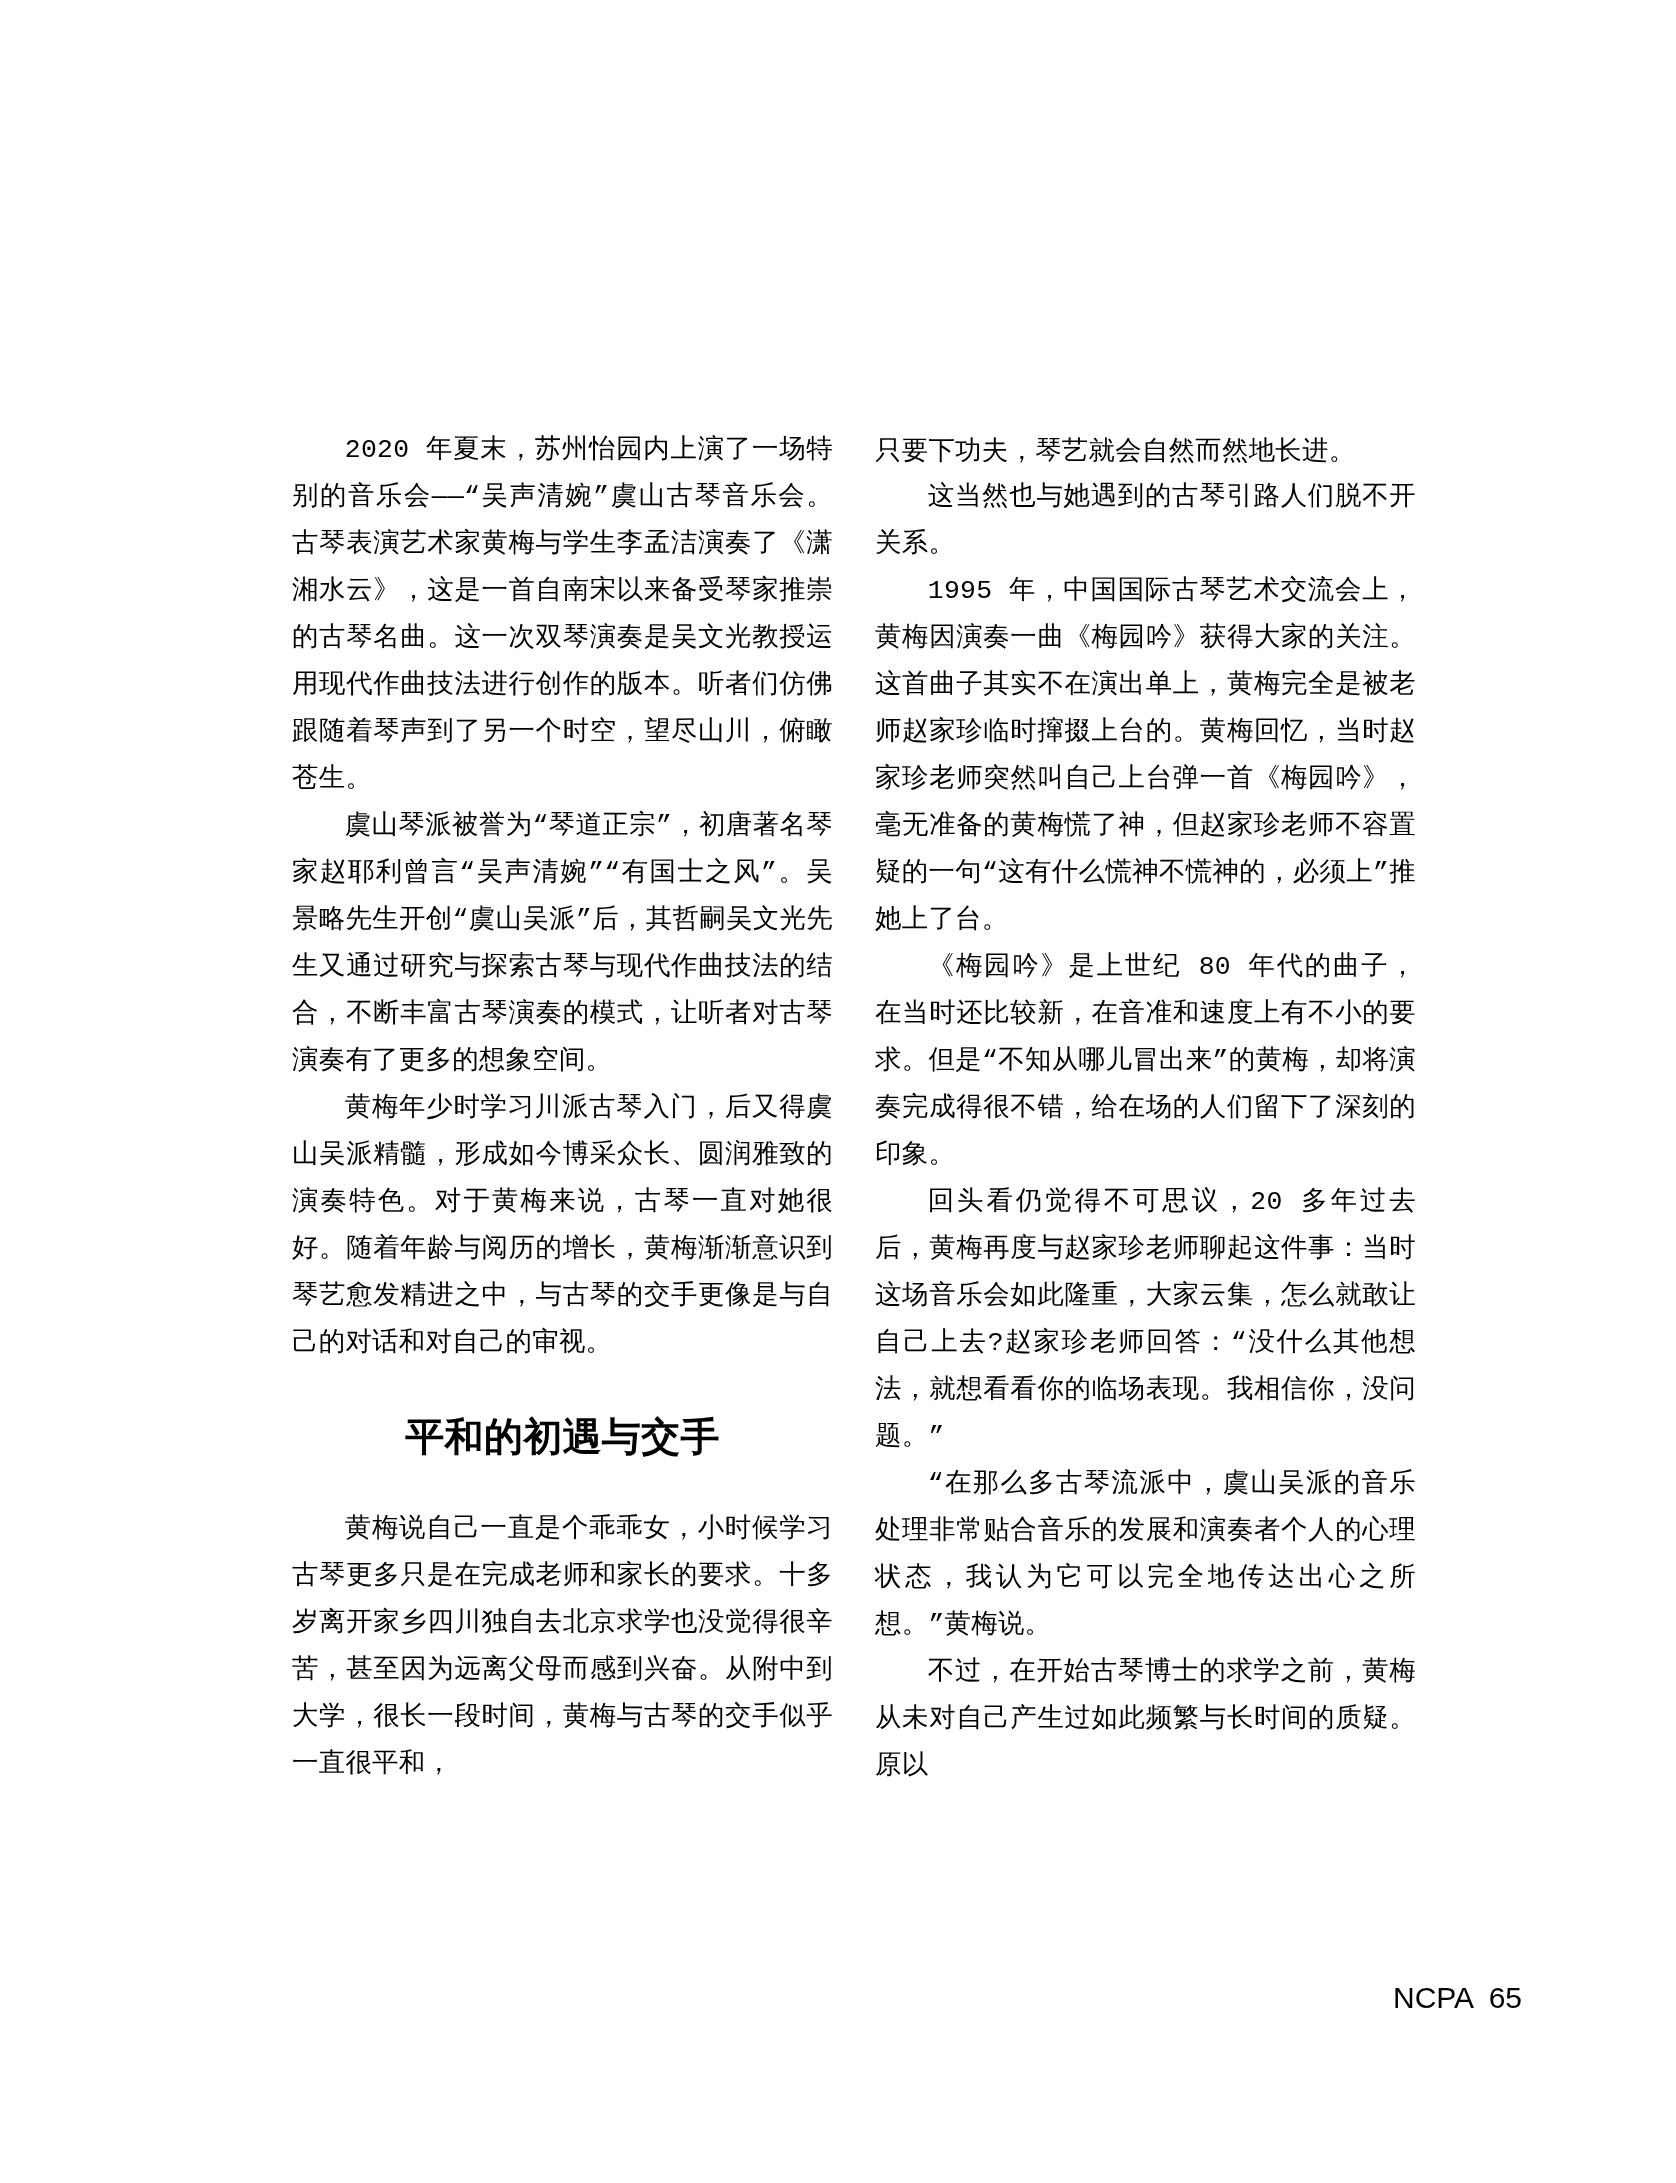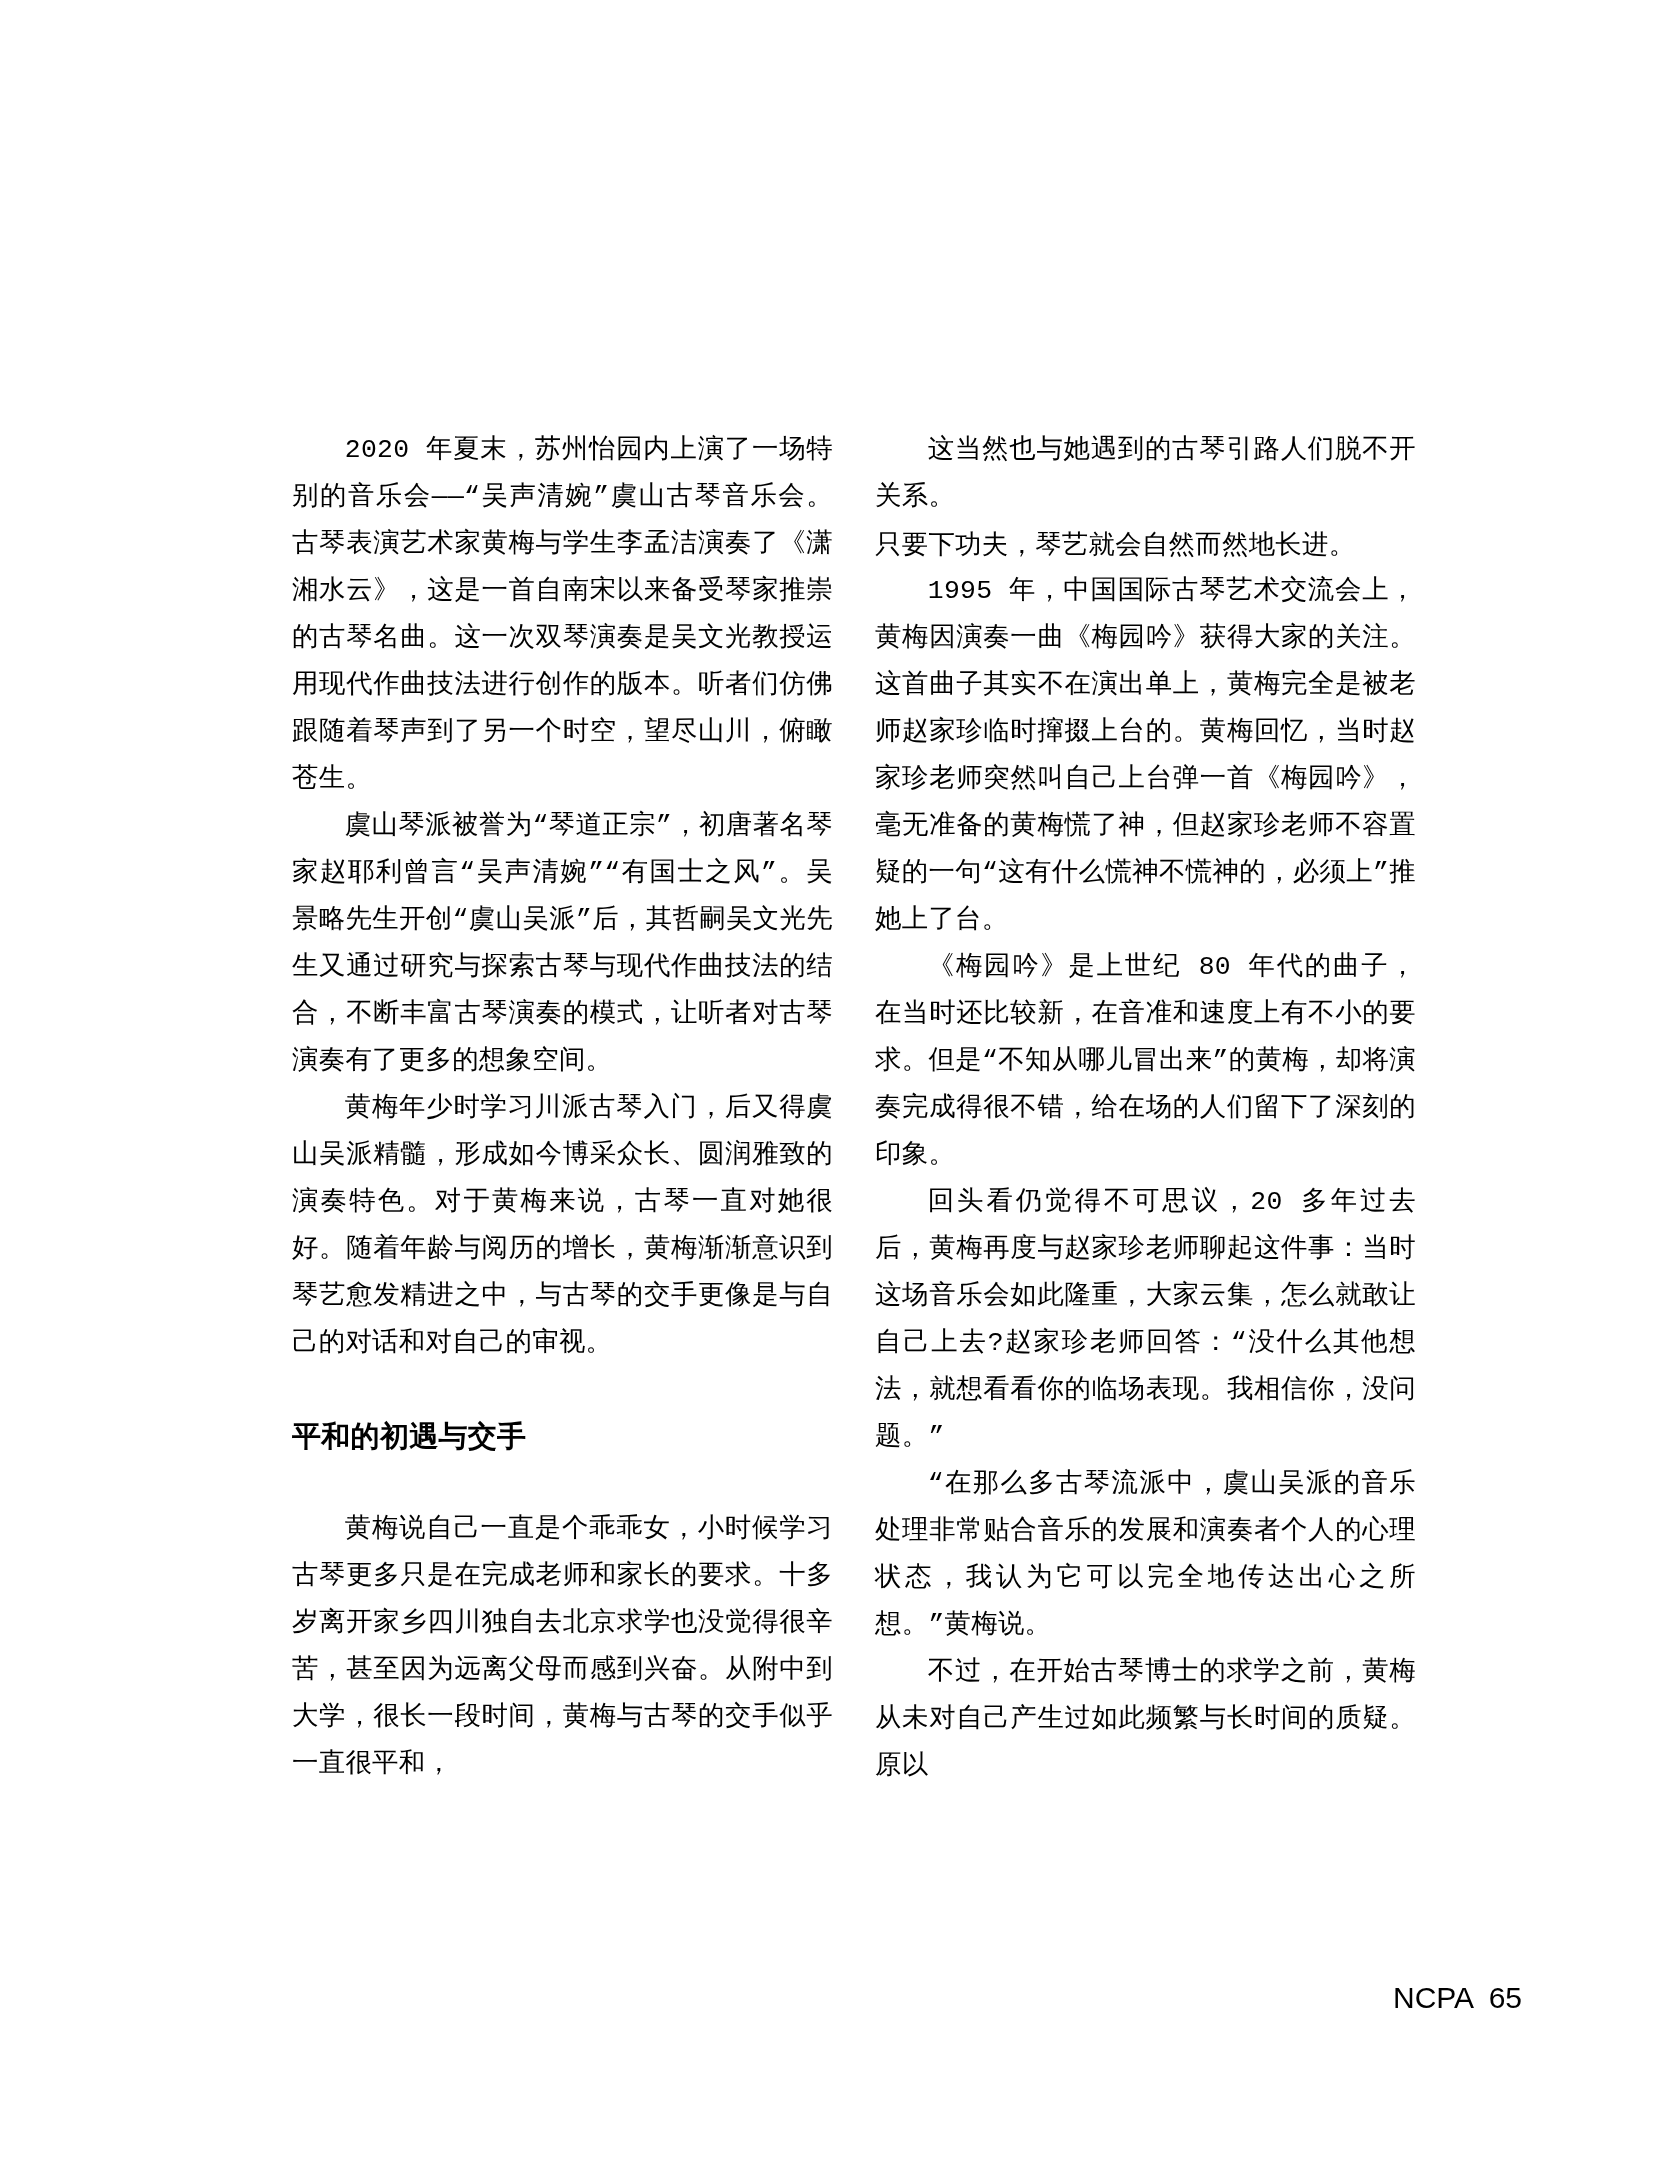--- a/index.html
+++ b/index.html
@@ -28,25 +28,25 @@
   .column-left  { left: 292px; }
   .column-right { left: 875px; }
   .para {
     margin: 0;
   }
   .para.indent {
     text-indent: 2em;
     font-family: Liberation Mono, monospace;
   }
   .section-heading {
-    font-size: 29px;
+    font-size: 39px;
     font-weight: 700;
     line-height: 47px;
     margin: 46px 0 46px 0;
-    text-align: left;
+    text-align: center;
   }
   .footer {
     position: absolute;
     top: 1983px;
     left: 1393px;
     display: flex;
     align-items: baseline;
     gap: 14.5px;
     font-size: 30px;
     line-height: 30px;
@@ -62,22 +62,22 @@
     <p class="para indent">2020 年夏末，苏州怡园内上演了一场特别的音乐会——“吴声清婉”虞山古琴音乐会。古琴表演艺术家黄梅与学生李孟洁演奏了《潇湘水云》，这是一首自南宋以来备受琴家推崇的古琴名曲。这一次双琴演奏是吴文光教授运用现代作曲技法进行创作的版本。听者们仿佛跟随着琴声到了另一个时空，望尽山川，俯瞰苍生。</p>
     <p class="para indent">虞山琴派被誉为“琴道正宗”，初唐著名琴家赵耶利曾言“吴声清婉”“有国士之风”。吴景略先生开创“虞山吴派”后，其哲嗣吴文光先生又通过研究与探索古琴与现代作曲技法的结合，不断丰富古琴演奏的模式，让听者对古琴演奏有了更多的想象空间。</p>
     <p class="para indent">黄梅年少时学习川派古琴入门，后又得虞山吴派精髓，形成如今博采众长、圆润雅致的演奏特色。对于黄梅来说，古琴一直对她很好。随着年龄与阅历的增长，黄梅渐渐意识到琴艺愈发精进之中，与古琴的交手更像是与自己的对话和对自己的审视。</p>
 
     <h2 class="section-heading">平和的初遇与交手</h2>
 
     <p class="para indent">黄梅说自己一直是个乖乖女，小时候学习古琴更多只是在完成老师和家长的要求。十多岁离开家乡四川独自去北京求学也没觉得很辛苦，甚至因为远离父母而感到兴奋。从附中到大学，很长一段时间，黄梅与古琴的交手似乎一直很平和，</p>
   </div>
 
   <div class="column column-right">
+    <p class="para">只要下功夫，琴艺就会自然而然地长进。</p>
     <p class="para indent">这当然也与她遇到的古琴引路人们脱不开关系。</p>
-    <p class="para">只要下功夫，琴艺就会自然而然地长进。</p>
     <p class="para indent">1995 年，中国国际古琴艺术交流会上，黄梅因演奏一曲《梅园吟》获得大家的关注。这首曲子其实不在演出单上，黄梅完全是被老师赵家珍临时撺掇上台的。黄梅回忆，当时赵家珍老师突然叫自己上台弹一首《梅园吟》，毫无准备的黄梅慌了神，但赵家珍老师不容置疑的一句“这有什么慌神不慌神的，必须上”推她上了台。</p>
     <p class="para indent">《梅园吟》是上世纪 80 年代的曲子，在当时还比较新，在音准和速度上有不小的要求。但是“不知从哪儿冒出来”的黄梅，却将演奏完成得很不错，给在场的人们留下了深刻的印象。</p>
     <p class="para indent">回头看仍觉得不可思议，20 多年过去后，黄梅再度与赵家珍老师聊起这件事：当时这场音乐会如此隆重，大家云集，怎么就敢让自己上去?赵家珍老师回答：“没什么其他想法，就想看看你的临场表现。我相信你，没问题。”</p>
     <p class="para indent">“在那么多古琴流派中，虞山吴派的音乐处理非常贴合音乐的发展和演奏者个人的心理状态，我认为它可以完全地传达出心之所想。”黄梅说。</p>
     <p class="para indent">不过，在开始古琴博士的求学之前，黄梅从未对自己产生过如此频繁与长时间的质疑。原以</p>
   </div>
 
   <div class="footer">
     <span>NCPA</span>
     <span>65</span>

